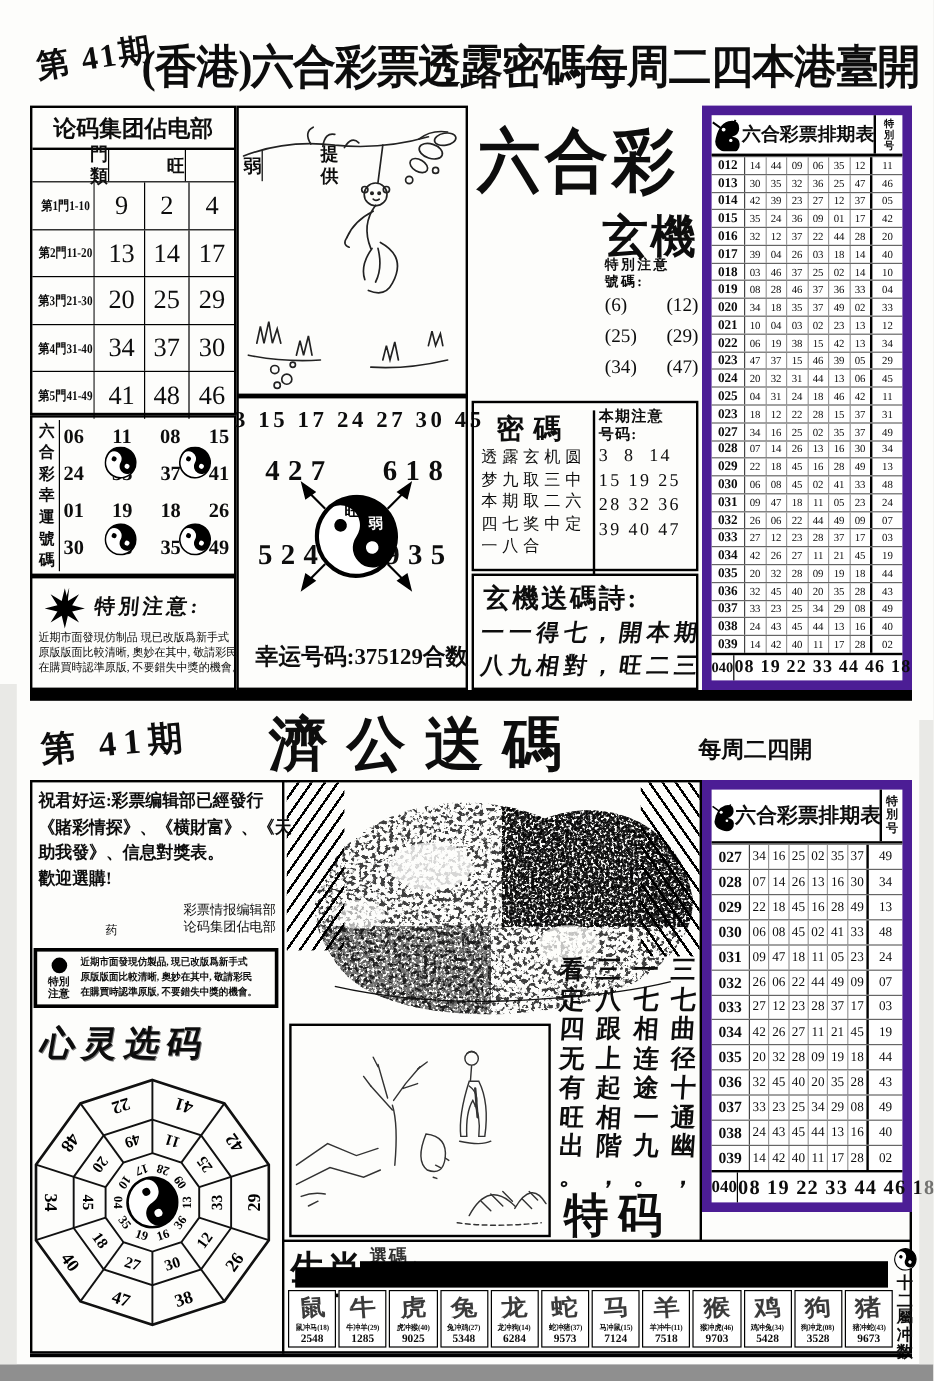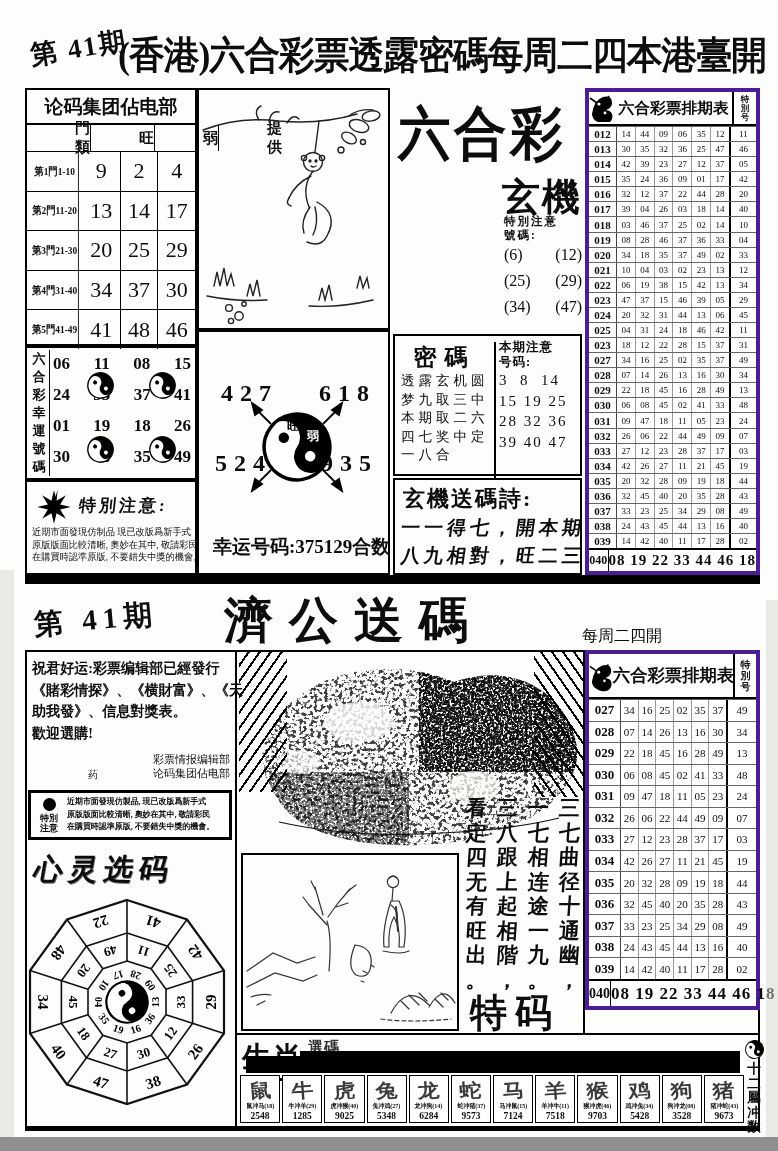--- a/index.html
+++ b/index.html
@@ -42,21 +42,21 @@
   #xuanji-foot{font-size:11px;letter-spacing:12px;}
   #pairs-head{font-size:11.5px;font-weight:bold;line-height:14px;letter-spacing:2px;}
   .pair-row{display:flex;justify-content:space-between;font-size:16px;line-height:26px;}
   #mima-title{font-size:23px;font-weight:bold;letter-spacing:8px;}
   #mima-lines div{font-size:13.5px;letter-spacing:4px;line-height:18.5px;white-space:nowrap;}
   #benqi-head{font-size:12.5px;font-weight:bold;line-height:15px;letter-spacing:1px;}
   #benqi-rows div{font-size:15px;line-height:20.5px;letter-spacing:2px;white-space:pre;}
   #poem2-title{font-size:22px;font-weight:bold;letter-spacing:2px;}
   #poem2-lines div{font-size:19px;font-weight:bold;letter-spacing:4px;line-height:28px;white-space:nowrap;transform:skewX(-8deg);}
   
-  .sch{position:absolute;border:4px solid #4c1d95;background:#fff;box-sizing:border-box;display:flex;flex-direction:column;}
+  .sch{position:absolute;border:8px solid #4c1d95;background:#fff;box-sizing:border-box;display:flex;flex-direction:column;}
   .sch-head{display:flex;align-items:center;border-bottom:2px solid #000;}
   .sch-title{flex:1;text-align:center;font-weight:bold;white-space:nowrap;}
   .sch-spec{border-left:2px solid #000;align-self:stretch;display:flex;flex-direction:column;align-items:center;justify-content:center;font-weight:bold;}
   .sch-body{flex:1;display:flex;flex-direction:column;}
   .sch-row{flex:1;display:flex;border-top:1px solid #666;}
   .sch-p{display:flex;align-items:center;justify-content:center;font-weight:bold;border-right:1px solid #444;}
   .sch-n{flex:1;display:flex;align-items:center;justify-content:center;border-right:1px solid #999;}
   .sch-n:nth-last-child(2){border-right:none;}
   .sch-s{display:flex;align-items:center;justify-content:center;border-left:2px solid #000;}
   .sch-final{display:flex;border-top:2px solid #000;font-weight:bold;align-items:stretch;}
@@ -66,21 +66,21 @@
   #t1 .sch-spec{width:22px;font-size:8.5px;line-height:9px;}
   #t1 .sch-p{width:27px;font-size:11px;} #t1 .sch-n{font-size:9px;} #t1 .sch-s{width:25px;font-size:9px;}
   #t1 .sch-final{height:21px;} #t1 .fp{width:27px;font-size:12px;} #t1 .fn{font-size:15px;letter-spacing:1px;}
   #t2 .sch-head{height:43px;} #t2 .sch-title{font-size:17px;transform:scaleX(1.02);}
   #t2 .sch-spec{width:25px;font-size:10px;line-height:11px;}
   #t2 .sch-p{width:31px;font-size:13px;} #t2 .sch-n{font-size:11px;} #t2 .sch-s{width:28px;font-size:11px;}
   #t2 .sch-final{height:25px;} #t2 .fp{width:31px;font-size:14px;} #t2 .fn{font-size:17px;letter-spacing:1px;}
   
   #issue-mid{transform:rotate(-5deg);font-size:29px;font-weight:bold;letter-spacing:6px;}
   #mid-title{font-size:49px;font-weight:bold;letter-spacing:16px;white-space:nowrap;}
-  #mid-sub{font-size:16px;font-weight:normal;white-space:nowrap;margin-top:14px;}
+  #mid-sub{font-size:19px;font-weight:bold;white-space:nowrap;}
   
   #greeting div{font-size:14.5px;font-weight:bold;line-height:21.5px;white-space:nowrap;transform:scaleX(.97);transform-origin:left;}
   #signature{font-size:11px;line-height:14px;text-align:right;}
   #sig-mark{font-size:10px;}
   #notice2{display:flex;}
   #notice2-left{width:36px;border-right:none;display:flex;flex-direction:column;align-items:center;justify-content:center;gap:2px;}
   #notice2-left .dot{width:13px;height:13px;border-radius:50%;background:#000;}
   #notice2-left .lbl{font-size:9px;font-weight:bold;line-height:10px;text-align:center;}
   #notice2-lines{flex:1;padding:3px 2px 0 0;}
   #notice2-lines div{font-size:8.4px;line-height:12.5px;white-space:nowrap;font-weight:bold;transform:scaleX(.95);transform-origin:left;}
@@ -261,20 +261,21 @@
         <path d="M8,206 q30,6 60,4 M110,216 q30,2 64,-6"></path>
         <circle cx="30" cy="218" r="3.4"></circle>
           <circle cx="40" cy="226" r="4.2"></circle>
           <circle cx="32" cy="231" r="2.6"></circle>
           <circle cx="45" cy="214" r="2.2"></circle>
       </g>
     </svg>
   </div>
 
   <div class="box" style="left:197px;top:330px;width:193px;height:245px;">
+    <div class="abs" id="mystic-head" style="left:-4px;top:8px;">3 15 17 24 27 30 45</div>
     <div class="abs quad" style="left:22px;top:48px;">427</div>
     <div class="abs quad" style="left:120px;top:48px;">618</div>
     <div class="abs quad" style="left:16px;top:118px;">524</div>
     <div class="abs quad" style="left:122px;top:118px;">935</div>
     <div class="abs" id="mystic-yy" style="left:50px;top:50px;"><svg width="96" height="130" viewBox="0 0 96 130">
   <g stroke="#000" stroke-width="1.8" fill="#000">
     <line x1="22" y1="42" x2="6" y2="26"></line>
             <polygon points="3,21 13,28 6,33"></polygon>
     <line x1="74" y1="42" x2="90" y2="26"></line>
             <polygon points="93,21 83,28 90,33"></polygon>

